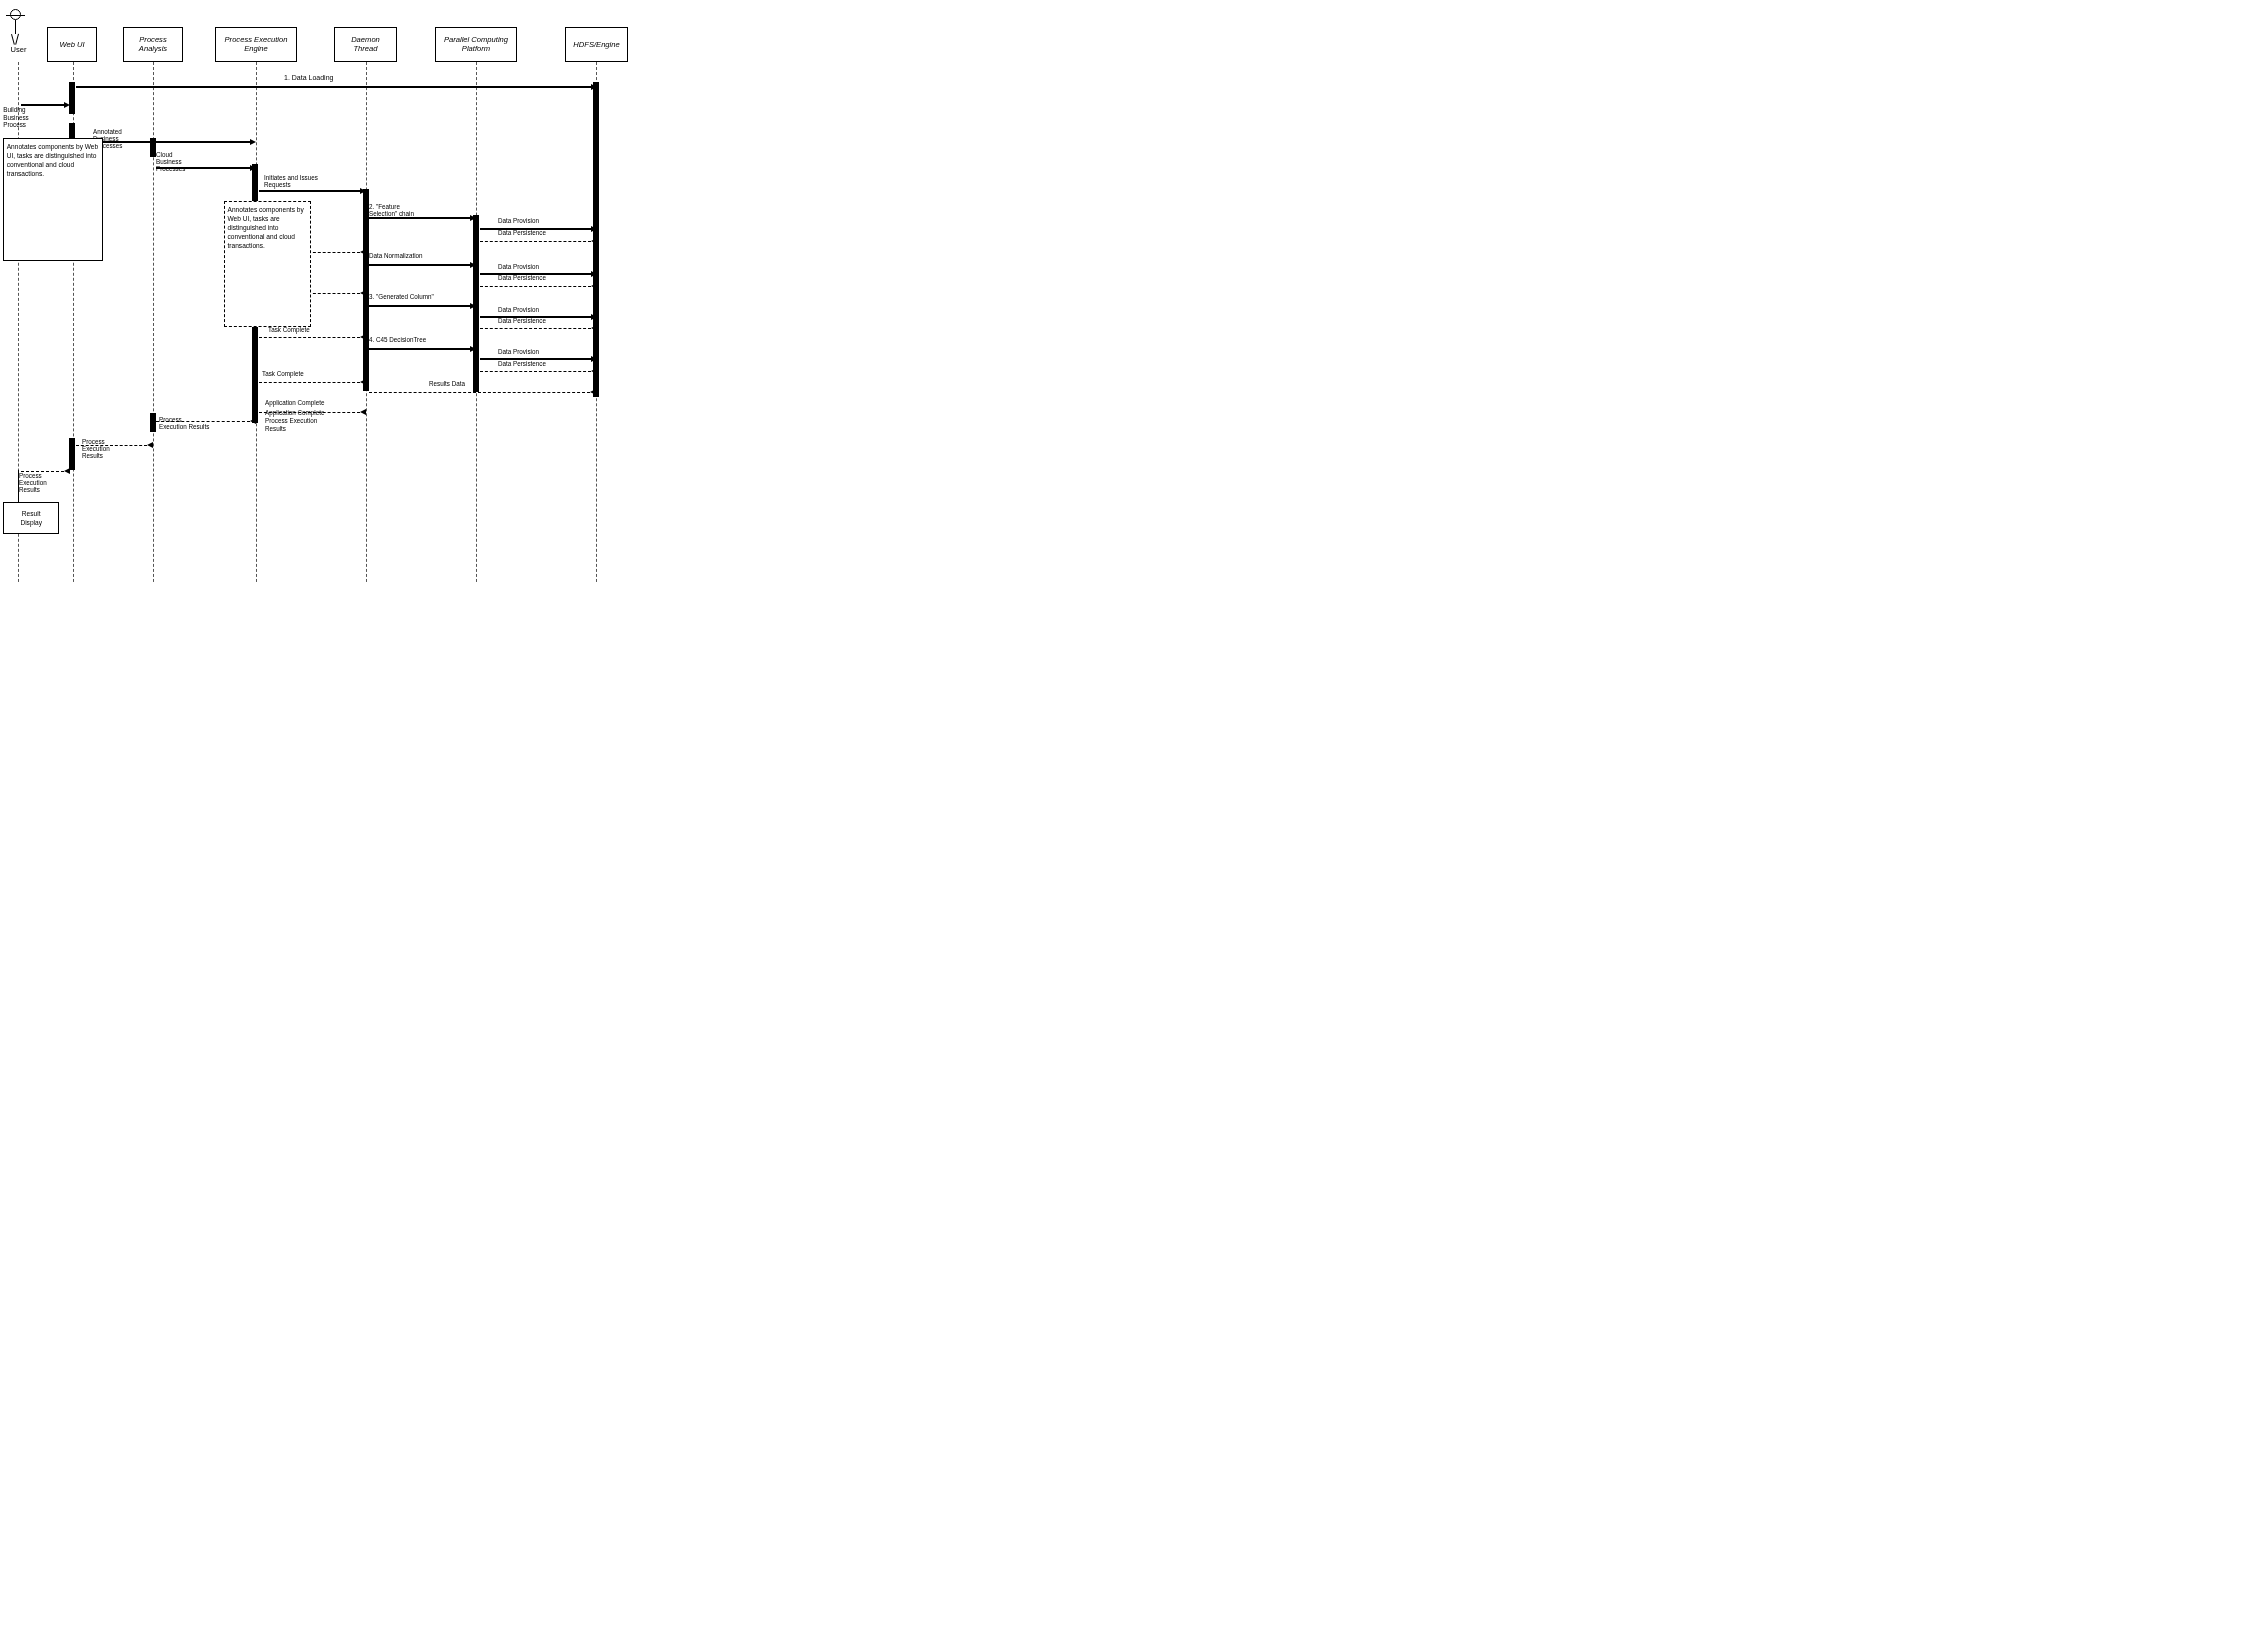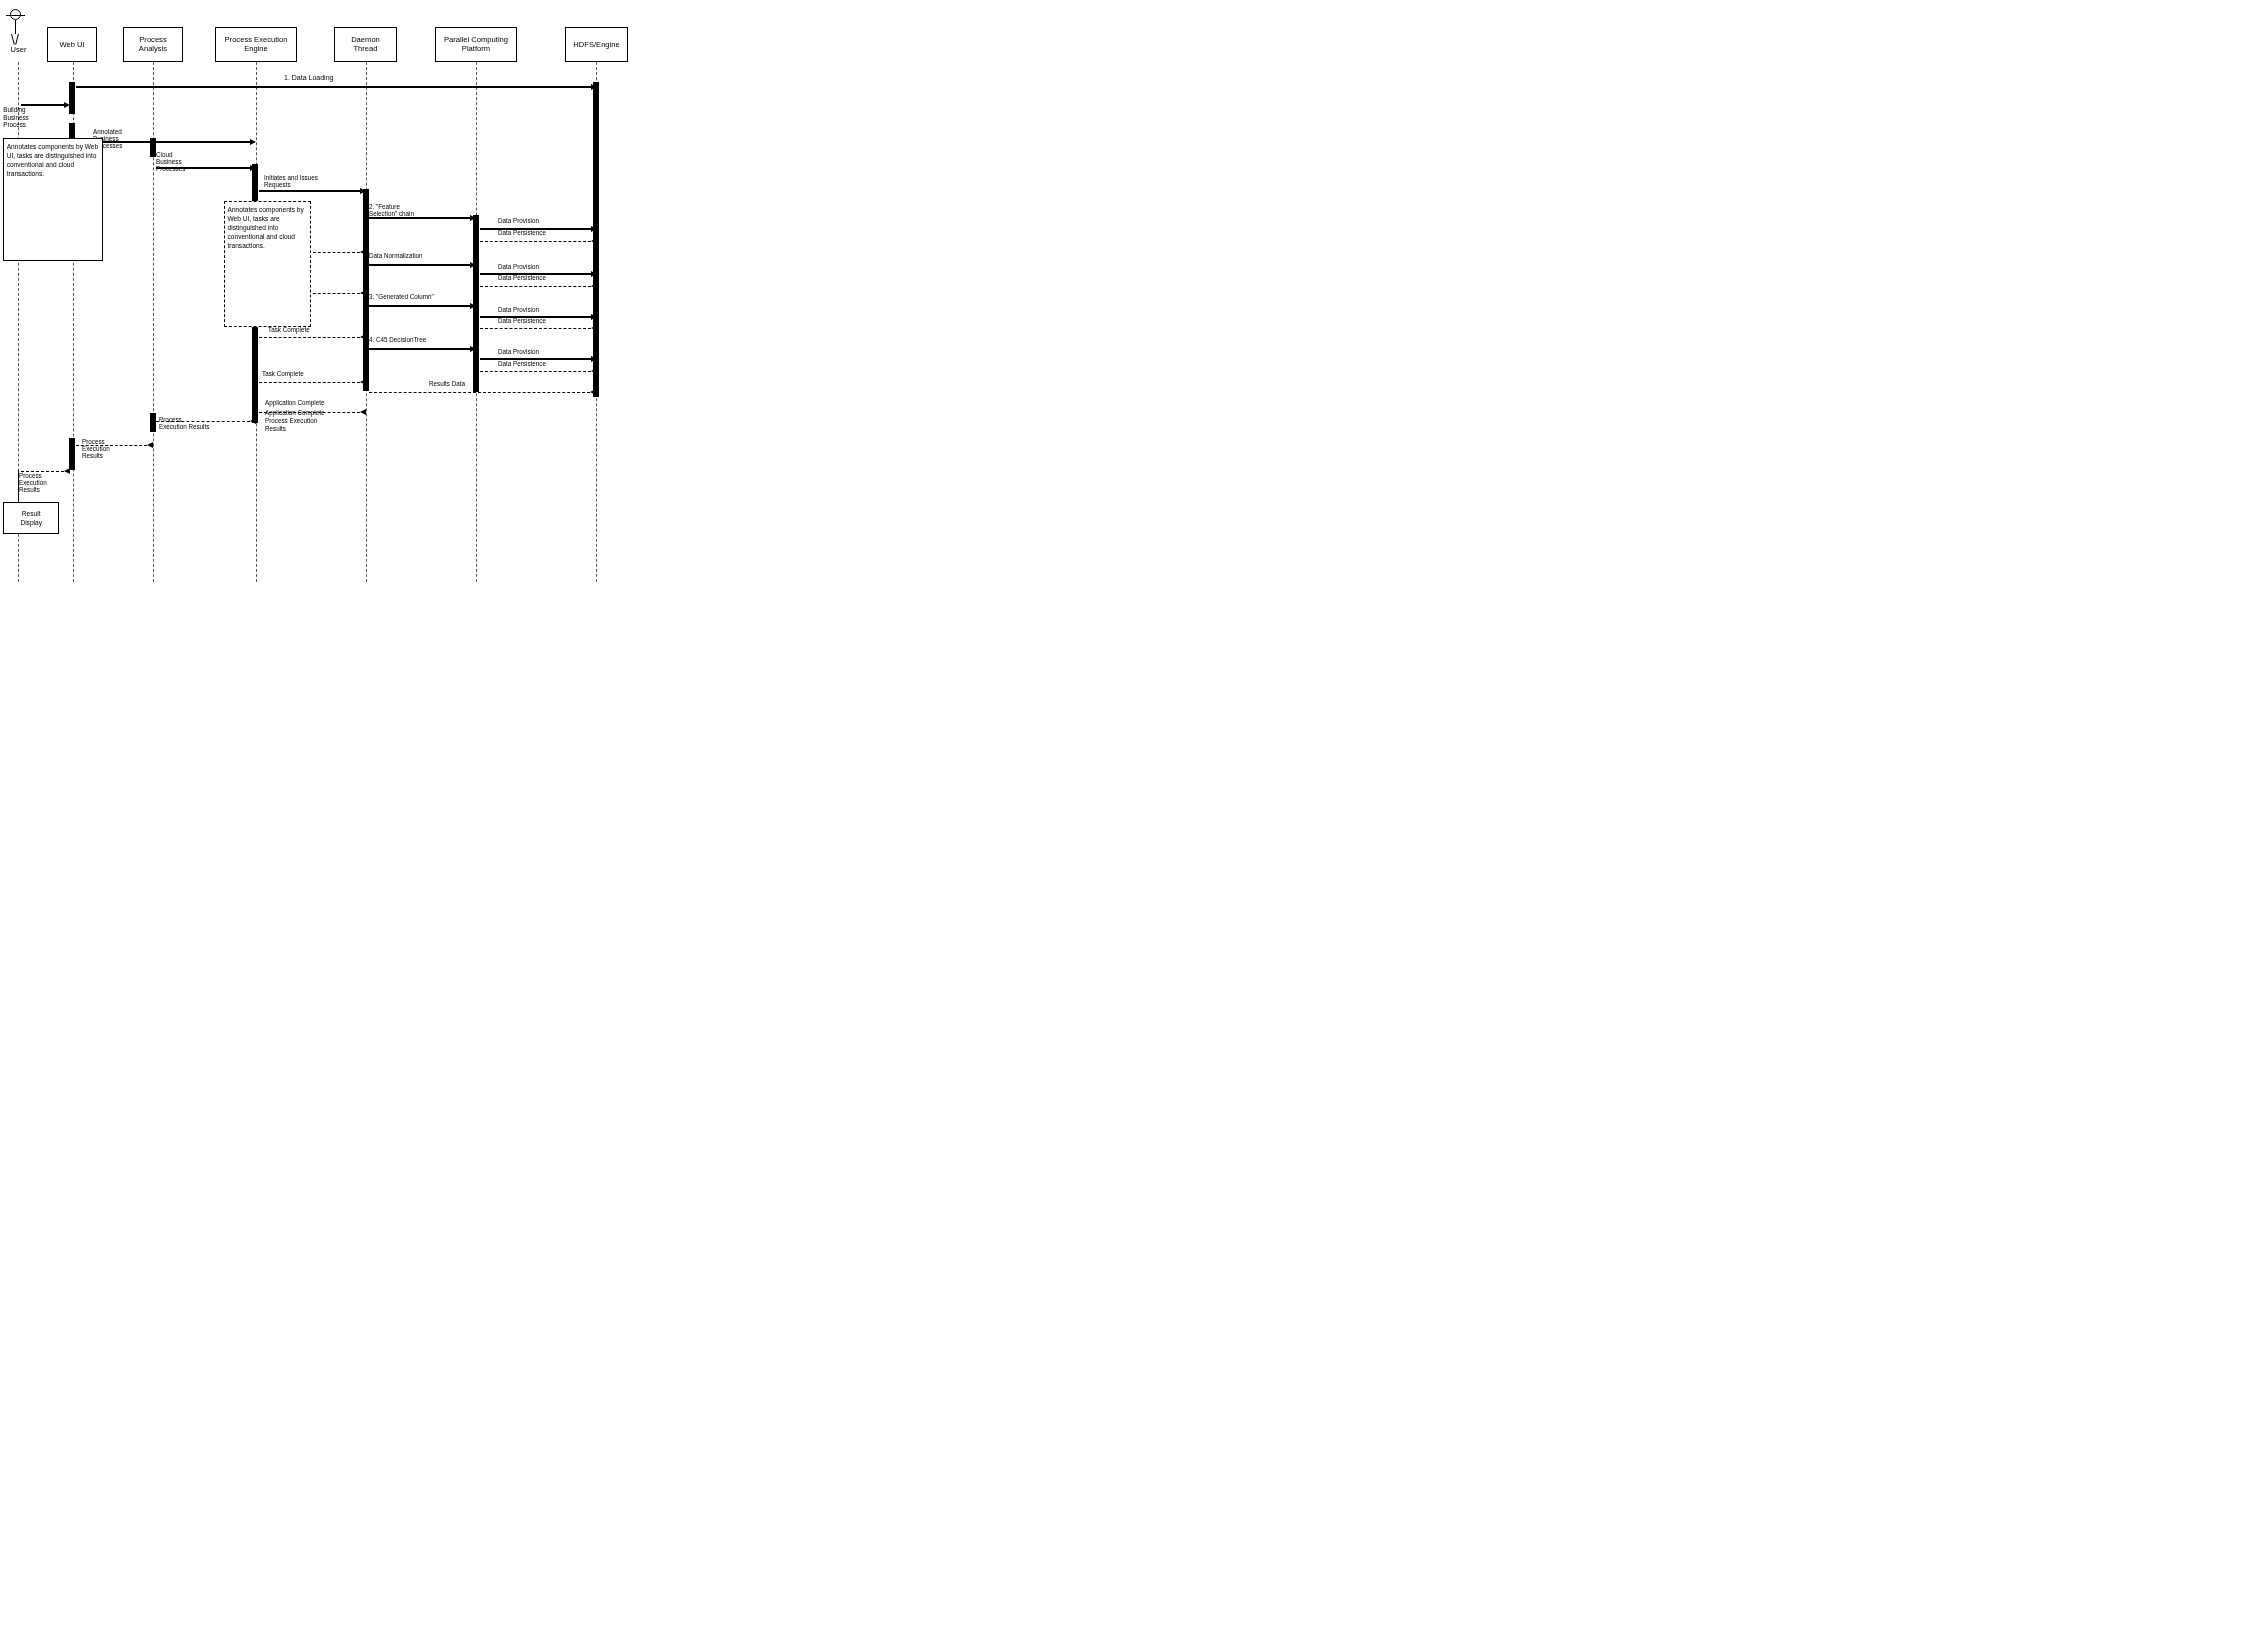--- a/index.html
+++ b/index.html
@@ -22,20 +22,21 @@
       position: absolute;
       border: 1.3px solid #000;
       background: #fff;
       text-align: center;
       font-size: 7.6px;
       font-weight: normal;
       display: flex;
       align-items: center;
       justify-content: center;
       padding: 2.5px;
+      font-style: italic;
     }
     
     .actor-human {
       position: absolute;
       text-align: right;
       font-size: 7.6px;
     }
     .stick-figure {
       display: flex;
       flex-direction: column;

